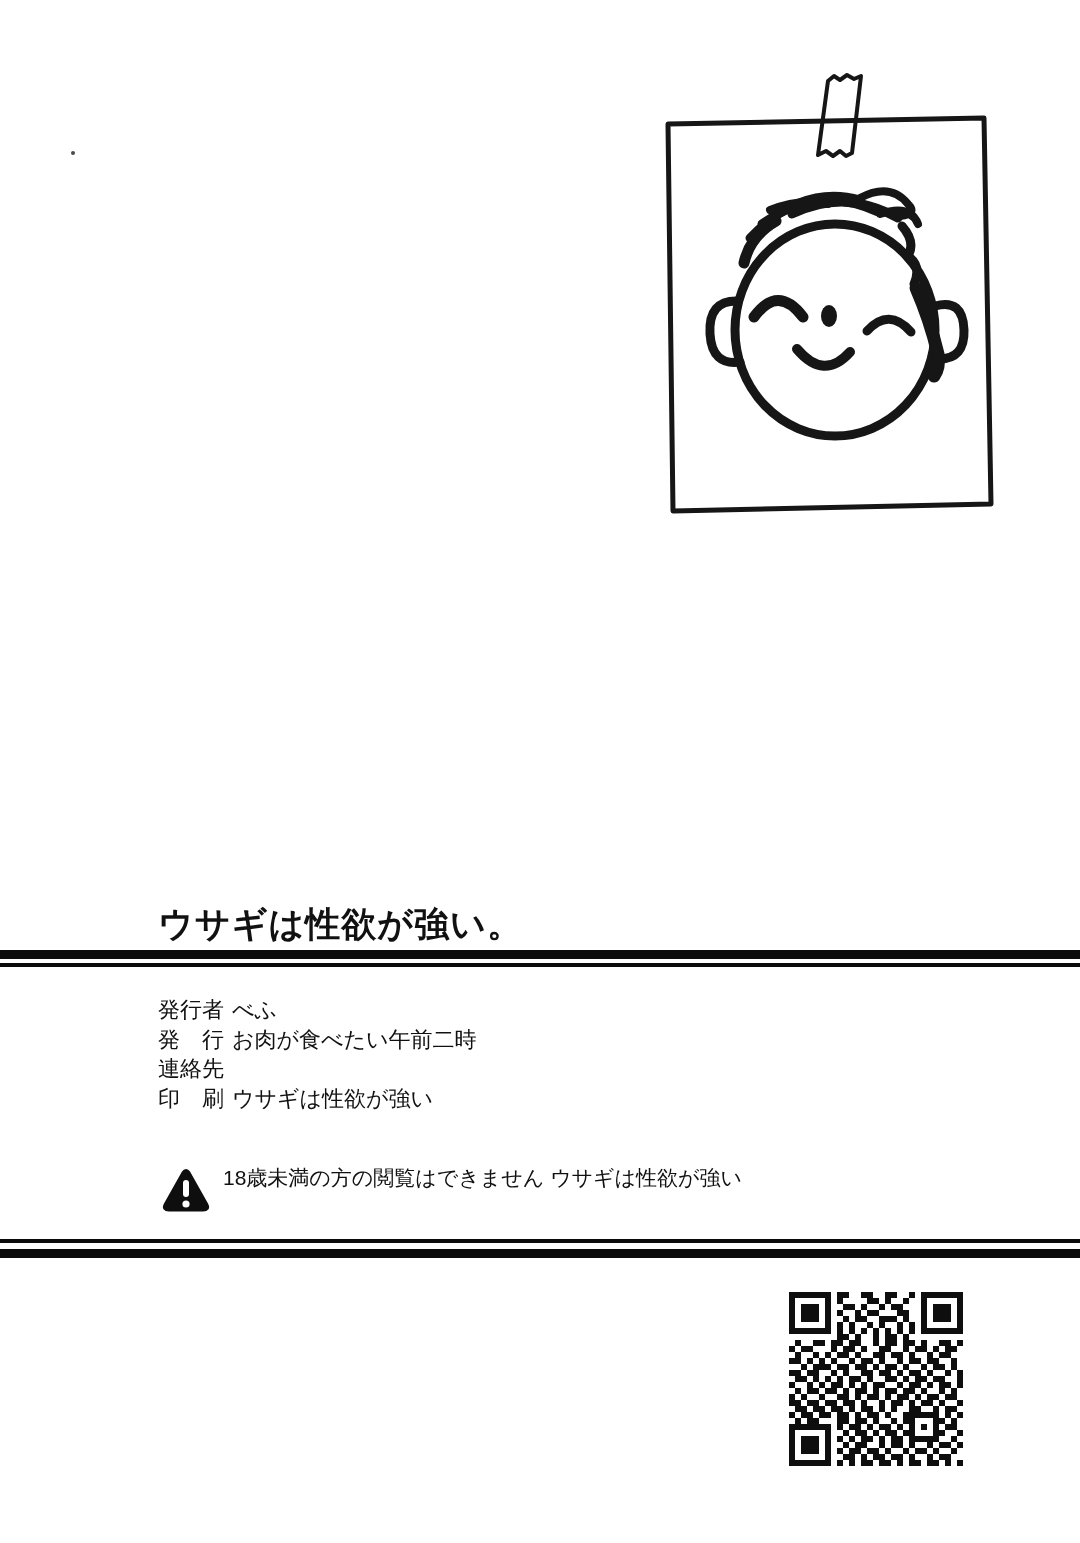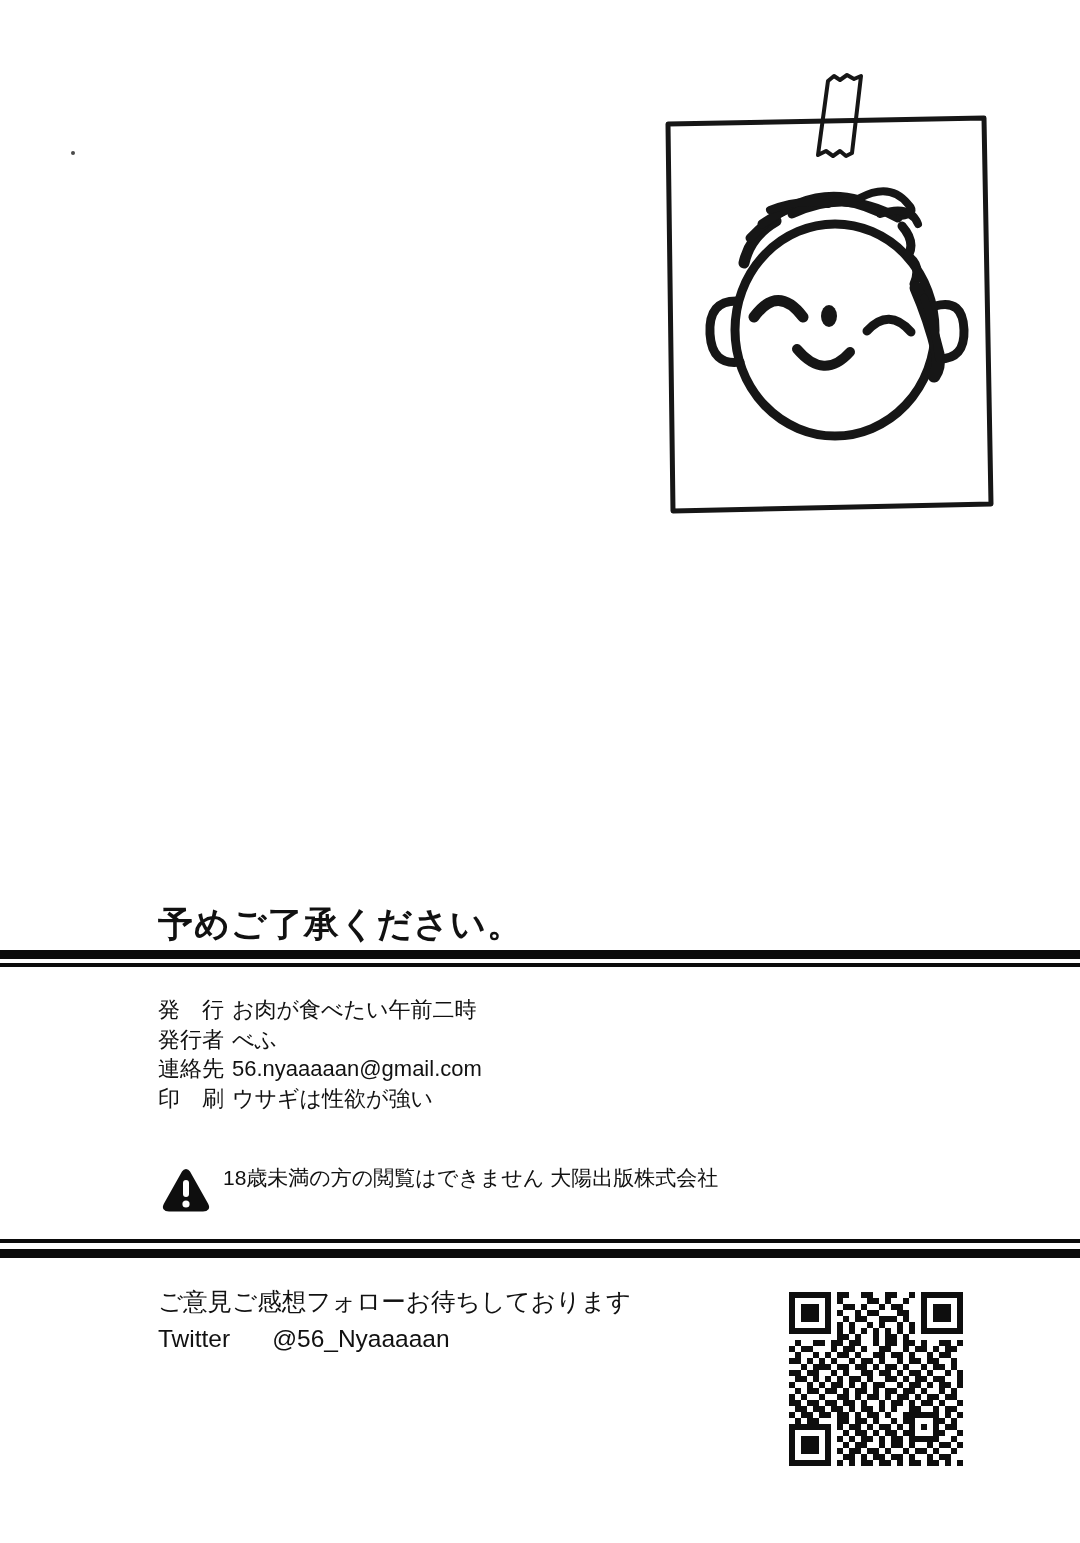--- a/index.html
+++ b/index.html
@@ -75,64 +75,57 @@
       <path class="ink" d="M266,230 Q280,262 288,296 Q290,310 284,318" stroke-width="13"></path>
       <path class="ink" d="M274,240 Q286,270 289,300" stroke-width="8"></path>
 
       <path class="ink" d="M104,259 Q128,226 153,259" stroke-width="11"></path>
       <path class="ink" d="M217,273 Q239,249 261,274" stroke-width="9"></path>
       <ellipse cx="179" cy="258" rx="8" ry="11" fill="#161616"></ellipse>
       <path class="ink" d="M147,291 Q174,323 200,294" stroke-width="10"></path>
     </svg>
   </div>
 
-  <div class="abs title">予めご了承ください。</div>
+  <div class="abs title">ウサギは性欲が強い。</div>
 
   <div class="abs rule rule-top-thick"></div>
   <div class="abs rule rule-top-thin"></div>
 
   <div class="abs info">
+    <div class="info-row">
+      <span class="info-label">発行者</span>
+      <span class="info-value">べふ</span>
+    </div>
     <div class="info-row">
       <span class="info-label">発　行</span>
       <span class="info-value">お肉が食べたい午前二時</span>
     </div>
     <div class="info-row">
-      <span class="info-label">発行者</span>
-      <span class="info-value">べふ</span>
-    </div>
-    <div class="info-row">
       <span class="info-label">連絡先</span>
-      <span class="info-value">56.nyaaaaan@gmail.com</span>
     </div>
     <div class="info-row">
       <span class="info-label">印　刷</span>
       <span class="info-value">ウサギは性欲が強い</span>
     </div>
   </div>
 
   <div class="abs warning">
     <svg width="48" height="46" viewBox="0 0 48 46">
       <path d="M24,2 Q26.5,2 28,4.6 L46,36.5 Q48,40 46.5,42.3 Q45,44.5 41,44.5 L7,44.5 Q3,44.5 1.5,42.3 Q0,40 2,36.5 L20,4.6 Q21.5,2 24,2 Z" fill="#0e0e0e"></path>
       <rect x="21" y="13" width="6" height="17" rx="3" fill="#ffffff"></rect>
       <circle cx="24" cy="37" r="3.6" fill="#ffffff"></circle>
     </svg>
     <div class="warning-text">
-      <div>18歳未満の方の閲覧はできません 大陽出版株式会社</div>
+      <div>18歳未満の方の閲覧はできません ウサギは性欲が強い</div>
     </div>
   </div>
 
   <div class="abs rule rule-bottom-thin"></div>
   <div class="abs rule rule-bottom-thick"></div>
 
-  <div class="abs footer-text">
-    <div class="footer-line">ご意見ご感想フォローお待ちしております</div>
-    <div class="footer-line">
-      <span class="tw-label">Twitter</span><span>@56_Nyaaaaan</span>
-    </div>
-  </div>
 
   <div class="qr">
       <div class="qm" style="left: 0px; top: 0px; background: rgb(14, 14, 14);"></div>
       <div class="qm" style="left: 6px; top: 0px; background: rgb(14, 14, 14);"></div>
       <div class="qm" style="left: 12px; top: 0px; background: rgb(14, 14, 14);"></div>
       <div class="qm" style="left: 18px; top: 0px; background: rgb(14, 14, 14);"></div>
       <div class="qm" style="left: 24px; top: 0px; background: rgb(14, 14, 14);"></div>
       <div class="qm" style="left: 30px; top: 0px; background: rgb(14, 14, 14);"></div>
       <div class="qm" style="left: 36px; top: 0px; background: rgb(14, 14, 14);"></div>
       <div class="qm" style="left: 48px; top: 0px; background: rgb(14, 14, 14);"></div>

